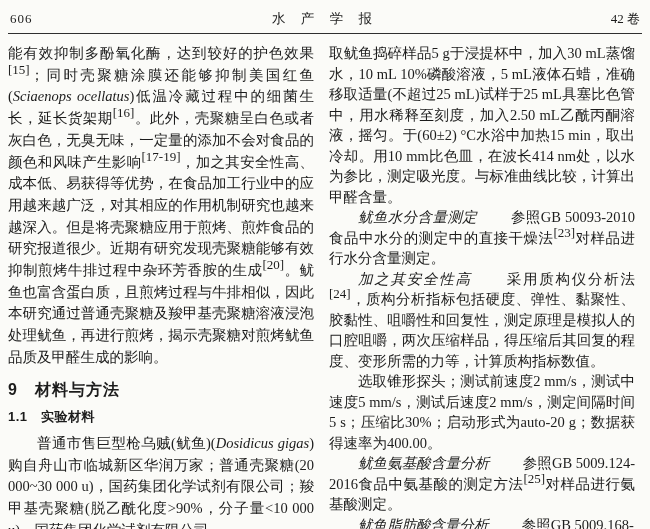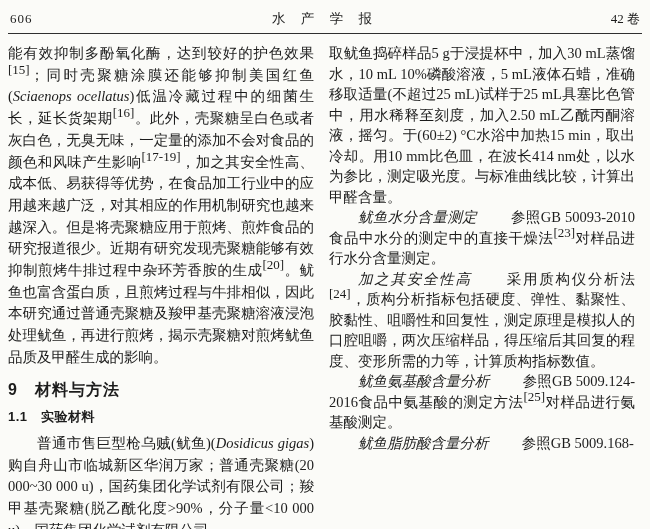--- a/index.html
+++ b/index.html
@@ -65,18 +65,19 @@
     <div class="col col-left">
         <p class="para"><span>能有效抑制多酚氧化酶，达到较好的护色效果</span><span class="sup">[15]</span><span>；同时壳聚糖涂膜还能够抑制美国红鱼(</span><span class="i">Sciaenops ocellatus</span><span>)低温冷藏过程中的细菌生长，延长货架期</span><span class="sup">[16]</span><span>。此外，壳聚糖呈白色或者灰白色，无臭无味，一定量的添加不会对食品的颜色和风味产生影响</span><span class="sup">[17-19]</span><span>，加之其安全性高、成本低、易获得等优势，在食品加工行业中的应用越来越广泛，对其相应的作用机制研究也越来越深入。但是将壳聚糖应用于煎烤、煎炸食品的研究报道很少。近期有研究发现壳聚糖能够有效抑制煎烤牛排过程中杂环芳香胺的生成</span><span class="sup">[20]</span><span>。鱿鱼也富含蛋白质，且煎烤过程与牛排相似，因此本研究通过普通壳聚糖及羧甲基壳聚糖溶液浸泡处理鱿鱼，再进行煎烤，揭示壳聚糖对煎烤鱿鱼品质及甲醛生成的影响。</span></p>
         <div class="sec-h1"><span>9　材料与方法</span></div>
         <div class="sec-h2"><span>1.1　实验材料</span></div>
         <p class="para ind"><span>普通市售巨型枪乌贼(鱿鱼)(</span><span class="i">Dosidicus gigas</span><span>)购自舟山市临城新区华润万家；普通壳聚糖(20 000~30 000 u)，国药集团化学试剂有限公司；羧甲基壳聚糖(脱乙酰化度&gt;90%，分子量&lt;10 000 u)，国药集团化学试剂有限公司。</span></p>
       </div>
     <div class="col col-right">
         <p class="para"><span>取鱿鱼捣碎样品5 g于浸提杯中，加入30 mL蒸馏水，10 mL 10%磷酸溶液，5 mL液体石蜡，准确移取适量(不超过25 mL)试样于25 mL具塞比色管中，用水稀释至刻度，加入2.50 mL乙酰丙酮溶液，摇匀。于(60±2) °C水浴中加热15 min，取出冷却。用10 mm比色皿，在波长414 nm处，以水为参比，测定吸光度。与标准曲线比较，计算出甲醛含量。</span></p>
         <p class="para ind"><span class="ri">鱿鱼水分含量测定</span><span class="gap"></span><span>参照GB 50093-2010食品中水分的测定中的直接干燥法</span><span class="sup">[23]</span><span>对样品进行水分含量测定。</span></p>
         <p class="para ind"><span class="ri">加之其安全性高</span><span class="gap"></span><span>采用质构仪分析法</span><span class="sup">[24]</span><span>，质构分析指标包括硬度、弹性、黏聚性、胶黏性、咀嚼性和回复性，测定原理是模拟人的口腔咀嚼，两次压缩样品，得压缩后其回复的程度、变形所需的力等，计算质构指标数值。</span></p>
+        <p class="para ind"><span>选取锥形探头；测试前速度2 mm/s，测试中速度5 mm/s，测试后速度2 mm/s，测定间隔时间5 s；压缩比30%；启动形式为auto-20 g；数据获得速率为400.00。</span></p>
         <p class="para ind"><span class="ri">鱿鱼氨基酸含量分析</span><span class="gap"></span><span>参照GB 5009.124-2016食品中氨基酸的测定方法</span><span class="sup">[25]</span><span>对样品进行氨基酸测定。</span></p>
         <p class="para ind"><span class="ri">鱿鱼脂肪酸含量分析</span><span class="gap"></span><span>参照GB 5009.168-</span></p>
       </div>
   </div>
 
 </div>
 
 </body></html>

